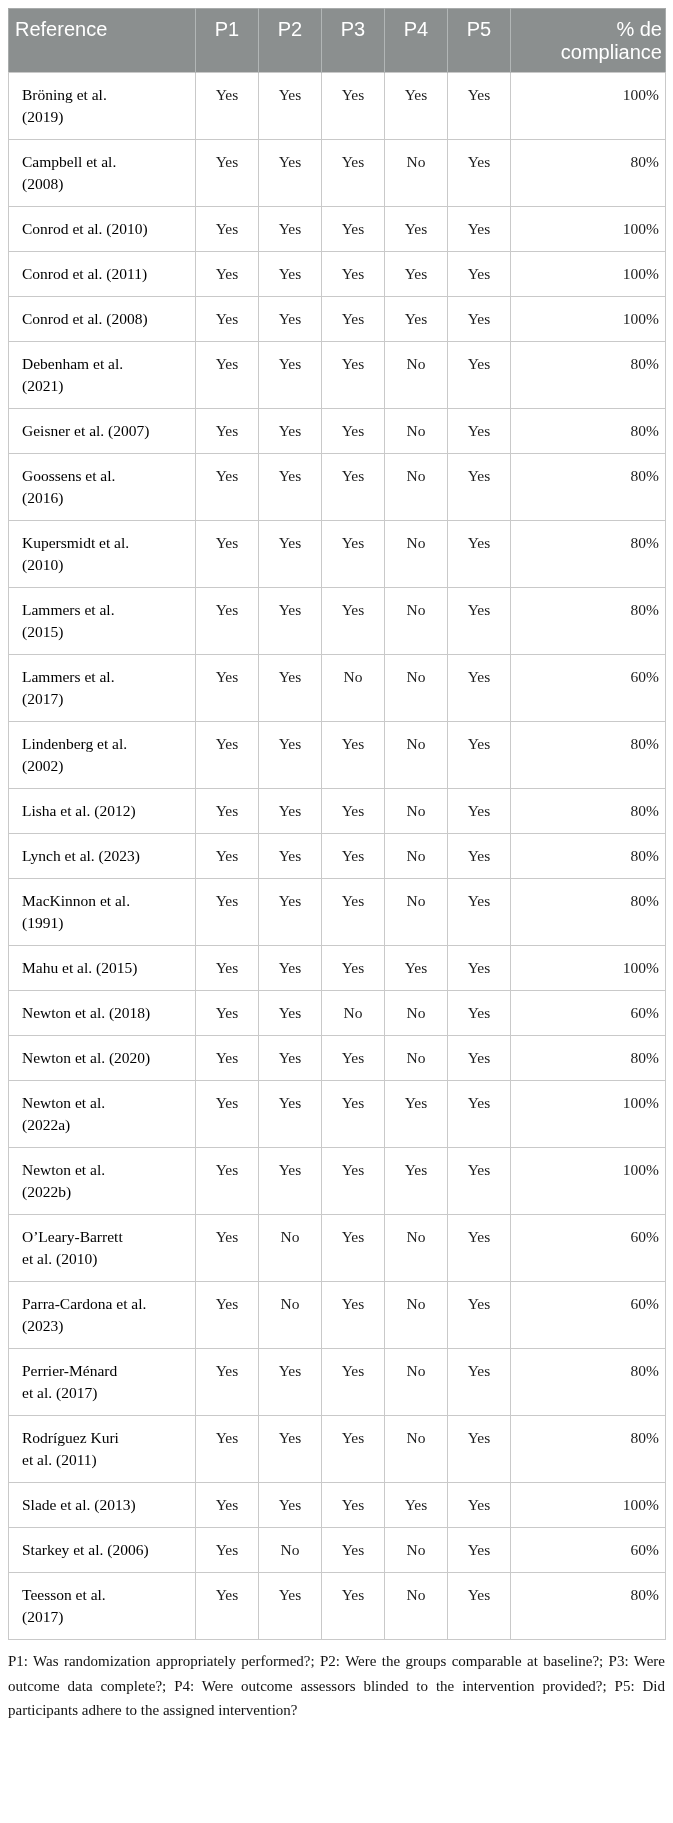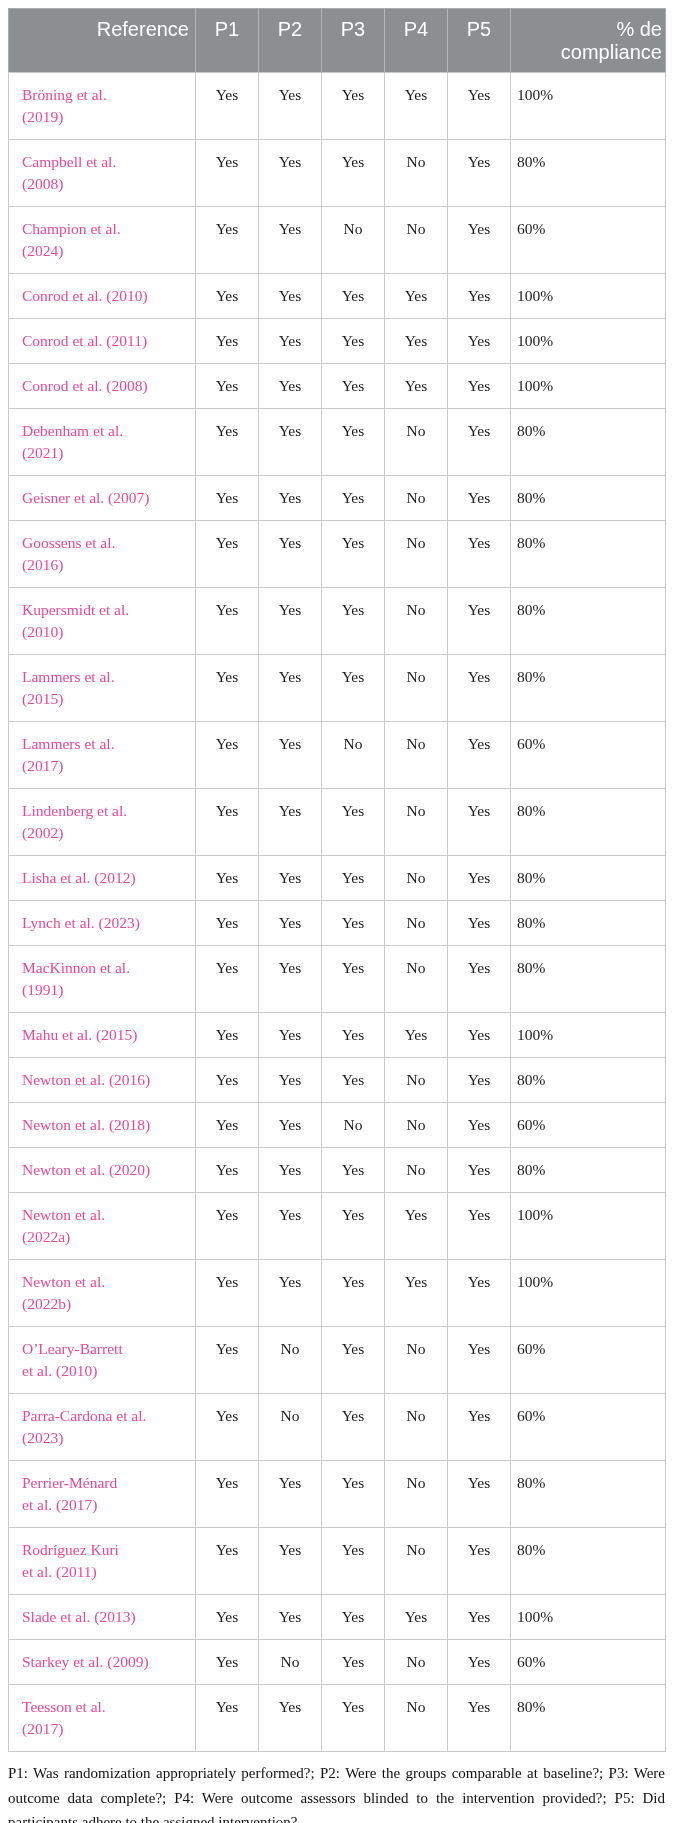--- a/index.html
+++ b/index.html
@@ -29,43 +29,43 @@
     font-family: "Liberation Sans", sans-serif;
     font-weight: 400;
     font-size: 20px;
     line-height: 23px;
     vertical-align: top;
     padding: 9px 6px 8px 6px;
     height: 62px;
     border-left: 1px solid #b2b6b6;
   }
   thead th:first-child { border-left: none; }
-  thead th.h-ref  { text-align: right; }
+  thead th.h-ref  { text-align: left; }
   thead th.h-p    { }
   thead th.h-pct  { text-align: right; padding-right: 3px; padding-left: 34px; }
 
   tbody td {
     border: 1px solid #c9c9c9;
     font-size: 15.5px;
     line-height: 22px;
     color: #1c1c1c;
     vertical-align: top;
     padding: 11px 6px 11px 6px;
     background: #ffffff;
   }
   tbody td.ref-cell {
     text-align: left;
     padding-left: 13px;
     padding-right: 8px;
-    color: #ec4899;
+    color: #000000;
     white-space: pre-line;
     cursor: pointer;
   }
   tbody td.val-cell { text-align: center; }
-  tbody td.pct-cell { text-align: left; }
+  tbody td.pct-cell { text-align: right; }
 
   .footnote {
     width: 657px;
     margin-top: 9px;
     font-size: 15px;
     line-height: 24.5px;
     color: #111111;
     text-align: justify;
   }
 </style>
@@ -110,30 +110,20 @@
           <td class="ref-cell">Campbell et al.
 (2008)</td>
           <td class="val-cell">Yes</td>
           <td class="val-cell">Yes</td>
           <td class="val-cell">Yes</td>
           <td class="val-cell">No</td>
           <td class="val-cell">Yes</td>
           <td class="pct-cell">80%</td>
         </tr>
         <tr>
-          <td class="ref-cell">Champion et al.
-(2024)</td>
-          <td class="val-cell">Yes</td>
-          <td class="val-cell">Yes</td>
-          <td class="val-cell">No</td>
-          <td class="val-cell">No</td>
-          <td class="val-cell">Yes</td>
-          <td class="pct-cell">60%</td>
-        </tr>
-        <tr>
           <td class="ref-cell">Conrod et al. (2010)</td>
           <td class="val-cell">Yes</td>
           <td class="val-cell">Yes</td>
           <td class="val-cell">Yes</td>
           <td class="val-cell">Yes</td>
           <td class="val-cell">Yes</td>
           <td class="pct-cell">100%</td>
         </tr>
         <tr>
           <td class="ref-cell">Conrod et al. (2011)</td>
@@ -253,29 +243,20 @@
         <tr>
           <td class="ref-cell">Mahu et al. (2015)</td>
           <td class="val-cell">Yes</td>
           <td class="val-cell">Yes</td>
           <td class="val-cell">Yes</td>
           <td class="val-cell">Yes</td>
           <td class="val-cell">Yes</td>
           <td class="pct-cell">100%</td>
         </tr>
         <tr>
-          <td class="ref-cell">Newton et al. (2016)</td>
-          <td class="val-cell">Yes</td>
-          <td class="val-cell">Yes</td>
-          <td class="val-cell">Yes</td>
-          <td class="val-cell">No</td>
-          <td class="val-cell">Yes</td>
-          <td class="pct-cell">80%</td>
-        </tr>
-        <tr>
           <td class="ref-cell">Newton et al. (2018)</td>
           <td class="val-cell">Yes</td>
           <td class="val-cell">Yes</td>
           <td class="val-cell">No</td>
           <td class="val-cell">No</td>
           <td class="val-cell">Yes</td>
           <td class="pct-cell">60%</td>
         </tr>
         <tr>
           <td class="ref-cell">Newton et al. (2020)</td>
@@ -349,21 +330,21 @@
         <tr>
           <td class="ref-cell">Slade et al. (2013)</td>
           <td class="val-cell">Yes</td>
           <td class="val-cell">Yes</td>
           <td class="val-cell">Yes</td>
           <td class="val-cell">Yes</td>
           <td class="val-cell">Yes</td>
           <td class="pct-cell">100%</td>
         </tr>
         <tr>
-          <td class="ref-cell">Starkey et al. (2009)</td>
+          <td class="ref-cell">Starkey et al. (2006)</td>
           <td class="val-cell">Yes</td>
           <td class="val-cell">No</td>
           <td class="val-cell">Yes</td>
           <td class="val-cell">No</td>
           <td class="val-cell">Yes</td>
           <td class="pct-cell">60%</td>
         </tr>
         <tr>
           <td class="ref-cell">Teesson et al.
 (2017)</td>

